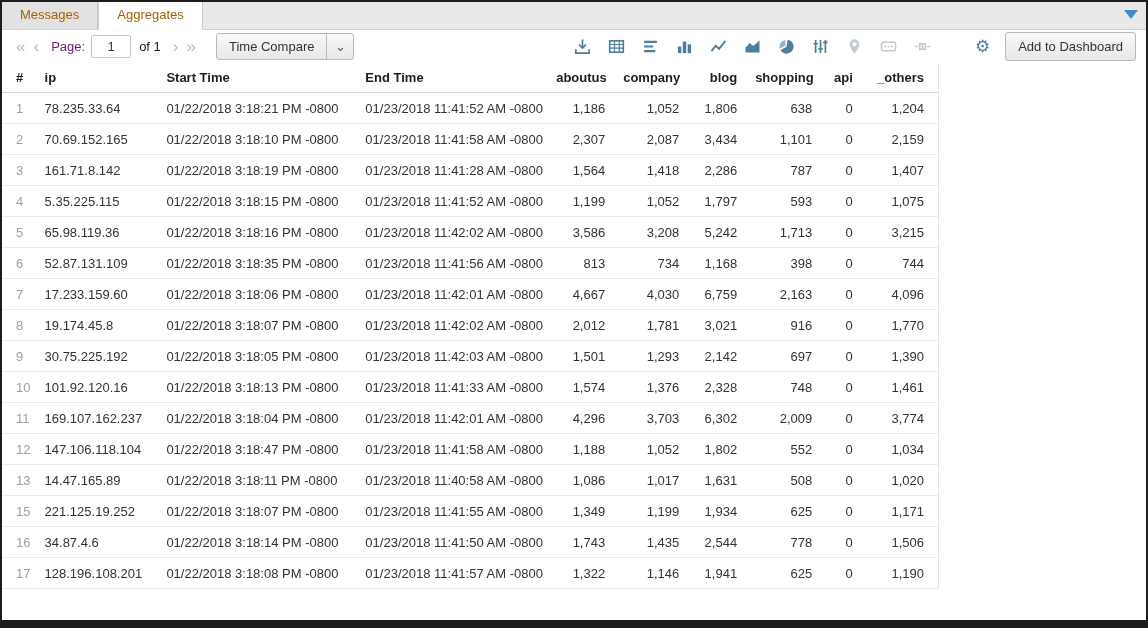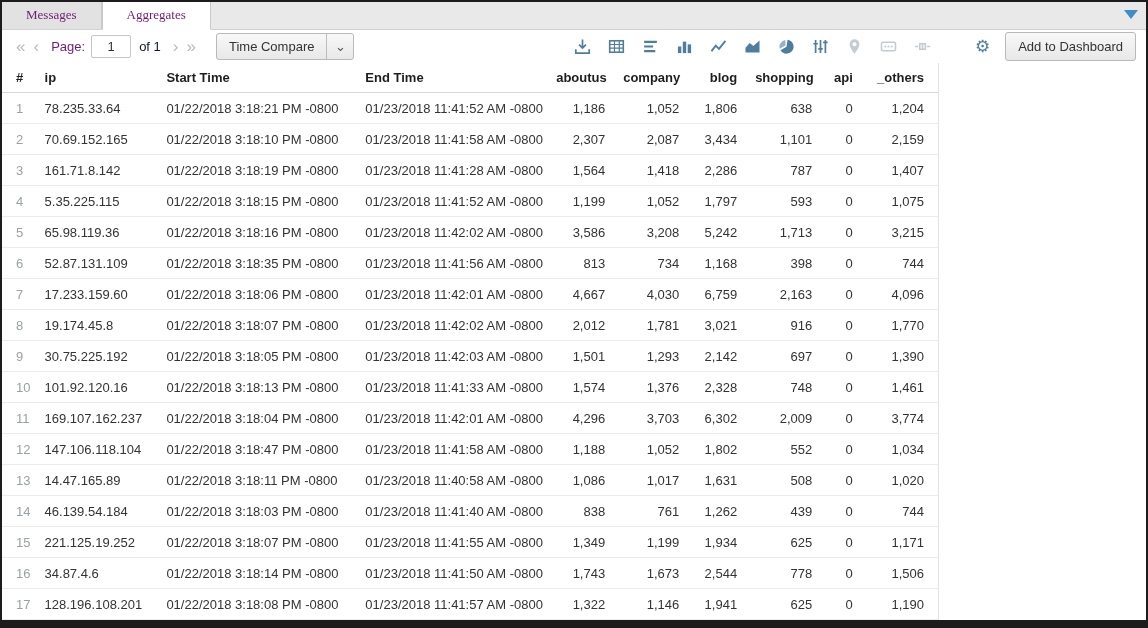--- a/index.html
+++ b/index.html
@@ -1,21 +1,21 @@
 <!DOCTYPE html>
 <html><head>
 <meta charset="utf-8">
 <style>
   html,body{margin:0;padding:0;}
   body{width:1148px;height:628px;font-family:"Liberation Sans",sans-serif;background:#fff;}
   .window{width:1148px;height:628px;box-sizing:border-box;border:2px solid #1c1c1c;border-bottom-width:8px;background:#fff;overflow:hidden;position:relative;}
 
   
   .tabbar{height:27px;background:#e9e9e9;border-bottom:1px solid #d2d2d2;display:flex;align-items:stretch;position:relative;}
-  .tab{padding:0 24px;line-height:26px;font-size:13px;color:#701a75;background:#e2e2e2;border-right:1px solid #c9c9c9;cursor:pointer;font-family:Liberation Serif, serif;}
+  .tab{padding:0 18px;line-height:26px;font-size:13px;color:#a16207;background:#e2e2e2;border-right:1px solid #c9c9c9;cursor:pointer;}
   .tab.active{background:#fff;border-right:1px solid #c9c9c9;border-left:1px solid #c9c9c9;margin-bottom:-1px;border-bottom:1px solid #fff;}
   .collapse-tri{position:absolute;right:8px;top:8px;width:0;height:0;border-left:7px solid transparent;border-right:7px solid transparent;border-top:9px solid #3f8ecb;}
 
   
   .toolbar{height:33px;display:flex;align-items:center;padding:0 10px;background:#fff;}
   .pgnav{color:#b4bbc0;font-size:17px;line-height:1;padding:0 4px;cursor:default;user-select:none;}
   .pglabel{font-size:13px;color:#701a75;margin:0 6px 0 8px;}
   .pginput{width:34px;height:19px;border:1px solid #c6c6c6;border-radius:2px;text-align:center;font-size:13px;color:#333;font-family:"Liberation Sans",sans-serif;}
   .pgof{font-size:13px;color:#0f172a;margin:0 8px 0 8px;}
   .btn{display:inline-flex;align-items:center;height:25px;background:linear-gradient(#f8f8f8,#e8e8e8);border:1px solid #b9b9b9;border-radius:3px;font-size:13px;color:#333;cursor:pointer;}
@@ -320,50 +320,38 @@
             <td>01/22/2018 3:18:11 PM -0800</td>
             <td>01/23/2018 11:40:58 AM -0800</td>
             <td>1,086</td>
             <td>1,017</td>
             <td>1,631</td>
             <td>508</td>
             <td>0</td>
             <td>1,020</td>
           </tr>
           <tr>
-            <td>14</td>
-            <td>46.139.54.184</td>
-            <td>01/22/2018 3:18:03 PM -0800</td>
-            <td>01/23/2018 11:41:40 AM -0800</td>
-            <td>838</td>
-            <td>761</td>
-            <td>1,262</td>
-            <td>439</td>
-            <td>0</td>
-            <td>744</td>
-          </tr>
-          <tr>
             <td>15</td>
             <td>221.125.19.252</td>
             <td>01/22/2018 3:18:07 PM -0800</td>
             <td>01/23/2018 11:41:55 AM -0800</td>
             <td>1,349</td>
             <td>1,199</td>
             <td>1,934</td>
             <td>625</td>
             <td>0</td>
             <td>1,171</td>
           </tr>
           <tr>
             <td>16</td>
             <td>34.87.4.6</td>
             <td>01/22/2018 3:18:14 PM -0800</td>
             <td>01/23/2018 11:41:50 AM -0800</td>
             <td>1,743</td>
-            <td>1,673</td>
+            <td>1,435</td>
             <td>2,544</td>
             <td>778</td>
             <td>0</td>
             <td>1,506</td>
           </tr>
           <tr>
             <td>17</td>
             <td>128.196.108.201</td>
             <td>01/22/2018 3:18:08 PM -0800</td>
             <td>01/23/2018 11:41:57 AM -0800</td>

